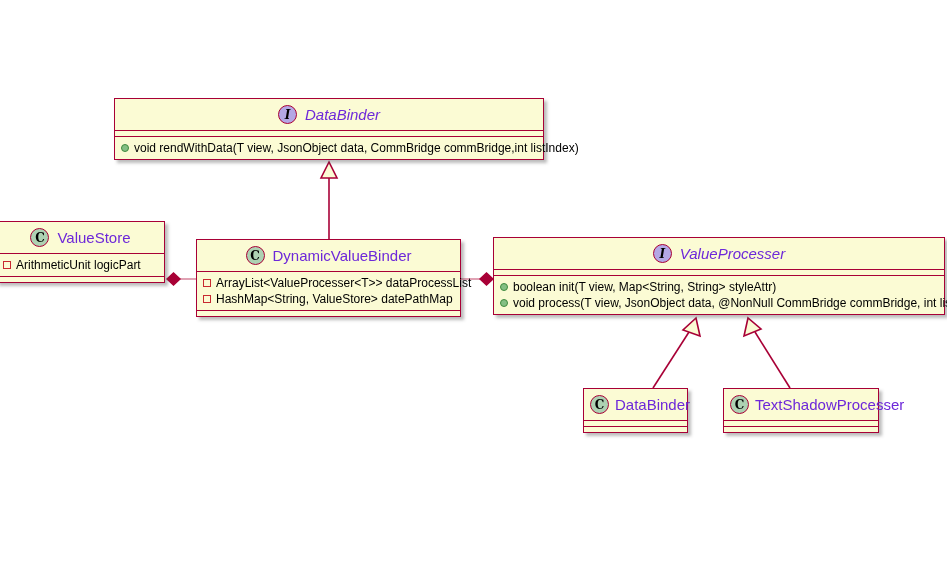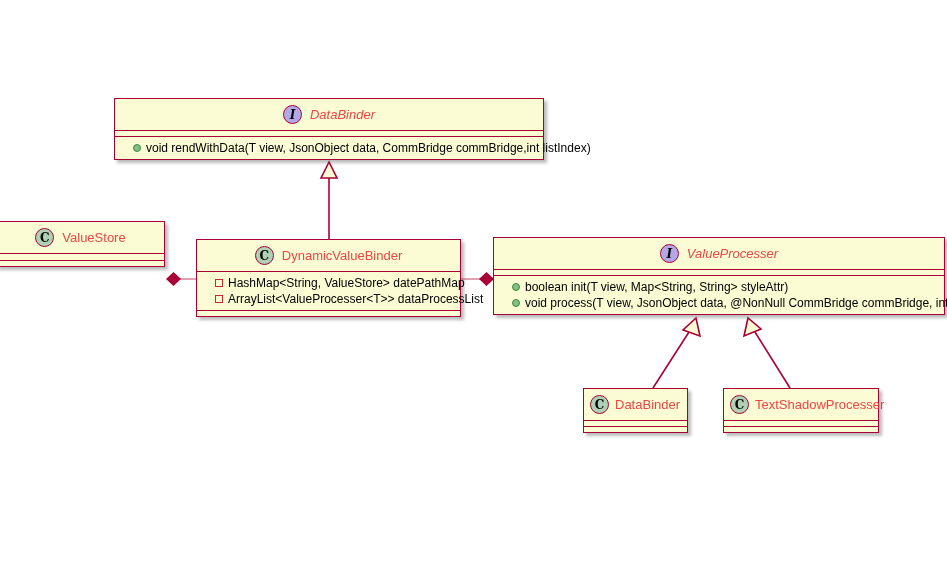--- a/index.html
+++ b/index.html
@@ -35,22 +35,22 @@
     position: relative;
     height: 31px;
     display: flex;
     align-items: center;
     justify-content: center;
     gap: 8px;
     border-bottom: 1.6px solid #a80036;
     padding: 0 6px;
   }
   .uml-title {
-    font-size: 13px;
-    color: #ef4444;
+    font-size: 15px;
+    color: #6d28d9;
     white-space: nowrap;
   }
   .uml-title.italic { font-style: italic; }
   .stereo-icon {
     width: 19px;
     height: 19px;
     border-radius: 50%;
     border: 1.4px solid #a80036;
     display: inline-flex;
     align-items: center;
@@ -62,21 +62,21 @@
     box-sizing: border-box;
     flex: none;
   }
   .stereo-icon.cls { background: #add1b2; }
   .stereo-icon.iface {
     background: #b4a7e5;
     font-style: italic;
   }
   .uml-compartment {
     border-bottom: 1.6px solid #a80036;
-    padding: 3px 4px 3px 18px;
+    padding: 3px 4px 3px 6px;
   }
   .uml-compartment:last-child {
     border-bottom: none;
   }
   .uml-compartment.empty {
     height: 5px;
     padding: 0;
   }
   .member {
     display: flex;
@@ -141,38 +141,42 @@
       </div>
     </div>
   </div>
 
   <div class="uml-box" style="left:-4px; top:221px; width:169px;">
     <div class="uml-header">
       <span class="stereo-icon cls">C</span>
       <span class="uml-title">ValueStore</span>
     </div>
     <div class="uml-compartment">
+      <div class="member">
+        <span class="mark-field"></span>
+        <span>ArithmeticUnit logicPart</span>
+      </div>
     </div>
     <div class="uml-compartment empty"></div>
   </div>
 
   <div class="uml-box" style="left:196px; top:239px; width:265px;">
     <div class="uml-header">
       <span class="stereo-icon cls">C</span>
       <span class="uml-title">DynamicValueBinder</span>
     </div>
     <div class="uml-compartment">
+      <div class="member">
+        <span class="mark-field"></span>
+        <span>ArrayList&lt;ValueProcesser&lt;T&gt;&gt; dataProcessList</span>
+      </div>
       <div class="member">
         <span class="mark-field"></span>
         <span>HashMap&lt;String, ValueStore&gt; datePathMap</span>
       </div>
-      <div class="member">
-        <span class="mark-field"></span>
-        <span>ArrayList&lt;ValueProcesser&lt;T&gt;&gt; dataProcessList</span>
-      </div>
     </div>
     <div class="uml-compartment empty"></div>
   </div>
 
   <div class="uml-box" style="left:493px; top:237px; width:452px;">
     <div class="uml-header">
       <span class="stereo-icon iface">I</span>
       <span class="uml-title italic">ValueProcesser</span>
     </div>
     <div class="uml-compartment empty"></div>

